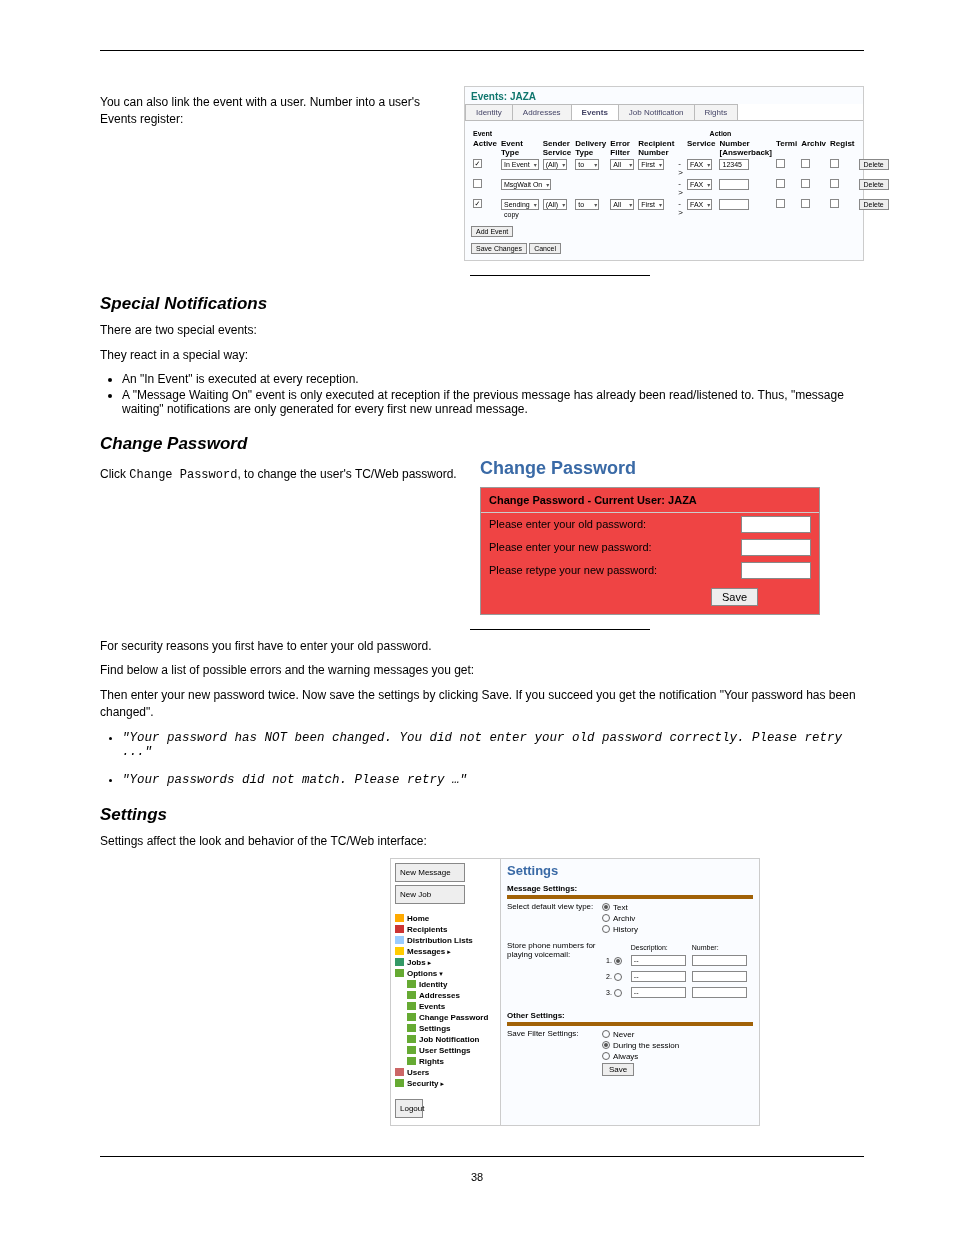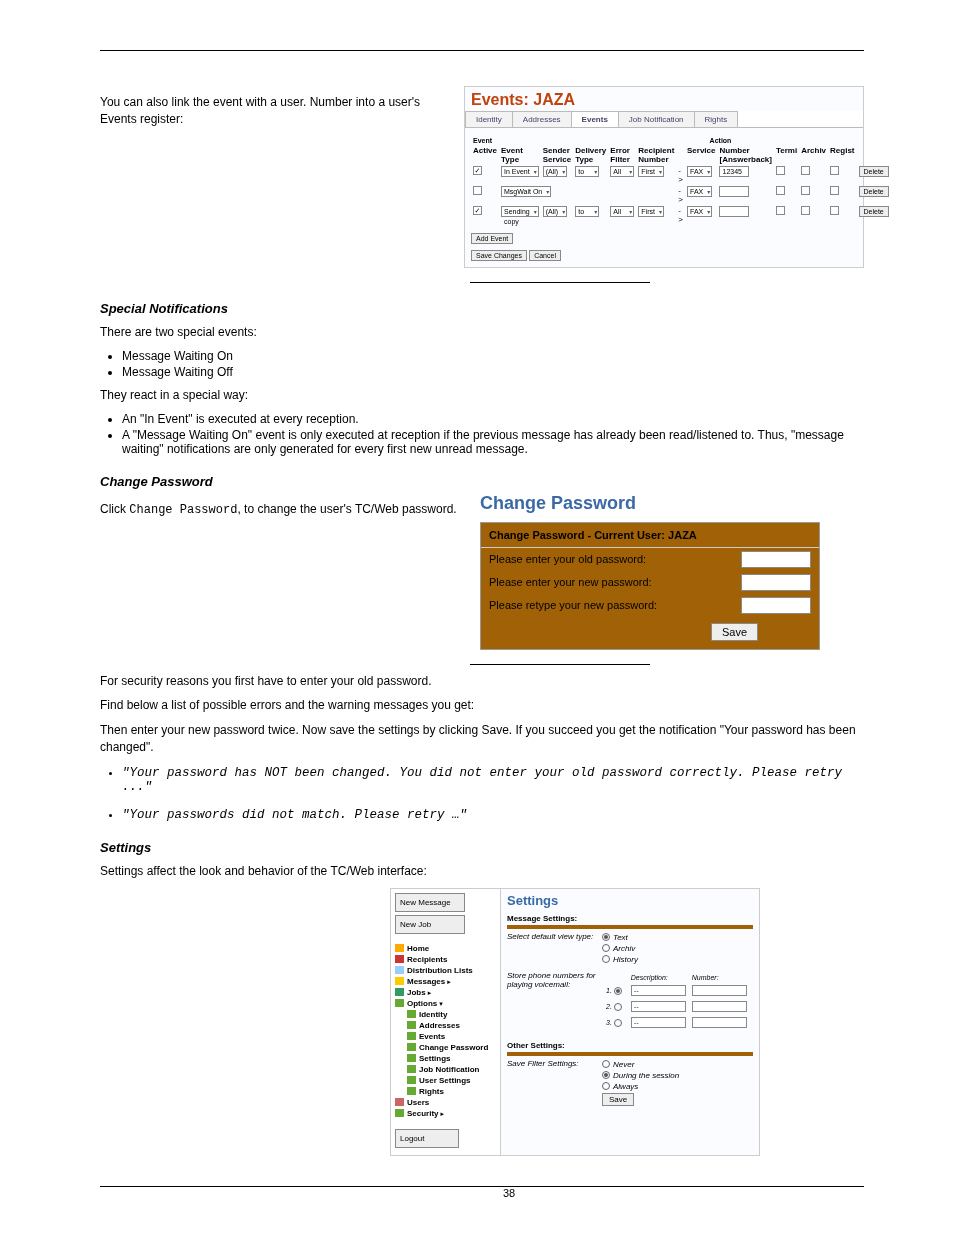--- a/index.html
+++ b/index.html
@@ -25,23 +25,23 @@
 
   
   .events-shot {
     border: 1px solid #ccc;
     font-size: 8px;
     background: #fafcff;
     width: 400px;
     margin-left: 20px;
   }
   .events-title {
-    color: #c2410c;
+    color: #0f766e;
     font-weight: bold;
-    font-size: 16px;
+    font-size: 10px;
     padding: 4px 6px 2px 6px;
     font-family: Arial, sans-serif;
   }
   .events-tabs { display: flex; border-bottom: 1px solid #bbb; font-size: 8px; background:#fff;}
   .events-tab {
     padding: 3px 10px;
     border: 1px solid #bbb;
     border-bottom: none;
     margin-right: -1px;
     background: #f3f3f3;
@@ -59,33 +59,33 @@
   .mini-select { display:inline-block; border:1px solid #888;background:#fff;font-size:7px;padding:0 8px 0 2px; position:relative; height:11px; line-height:10px; min-width:24px;}
   .mini-select::after{content:"▾"; position:absolute; right:1px; top:0; font-size:6px; color:#555;}
   .mini-input { display:inline-block; border:1px solid #888;background:#fff;font-size:7px;padding:0 2px; height:11px; min-width:30px; line-height:10px;}
   .mini-btn { display:inline-block; border:1px solid #888; background:#eee; font-size:7px; padding:1px 4px;}
   .events-buttons { margin-top:6px; }
 
   
   .section-h {
     font-style: italic;
     font-weight: bold;
-    font-size: 13px;
+    font-size: 17px;
     margin: 18px 0 4px 0;
   }
 
   
   ul.doc-list { margin: 4px 0 6px 22px; padding:0; }
   ul.doc-list li { margin: 2px 0; font-size:12px; }
   ul.doc-list li.mono-italic { font-style: italic; font-family: "Courier New", monospace; font-size:12.5px; }
 
   
   .cp-shot { margin-left: 20px; width: 340px; }
   .cp-title { font-family: Arial, sans-serif; color:#3a6aa6; font-weight:bold; font-size:18px; margin-bottom:8px;}
-  .cp-box { border:1px solid #999; background:#a16207; padding:0; }
+  .cp-box { border:1px solid #999; background:#ef4444; padding:0; }
   .cp-box-header { font-weight:bold; font-size:11px; padding:6px 8px; border-bottom:1px solid #ccc;}
   .cp-field-row { display:flex; align-items:center; padding:3px 8px; font-size:11px;}
   .cp-field-label { flex:1; }
   .cp-field-input { width:70px; height:17px; border:1px solid #888; background:#fff; }
   .cp-save-row { padding:8px 8px 10px 8px; text-align:left; padding-left:230px;}
   .cp-save-btn { border:1px solid #888; background:#eee; font-size:11px; padding:2px 10px;}
 
   .hr-short { border:none; border-top:1px solid #000; width:180px; margin:14px 0 4px 0;}
 
   
@@ -95,30 +95,30 @@
   .sb-item { display:flex; align-items:center; font-size:8px; padding:1px 0;}
   .sb-icon { width:9px;height:8px;margin-right:3px;display:inline-block;}
   .sb-bold { font-weight:bold;}
   .sb-sub { padding-left:12px;}
   .sb-item .tri::after{content:"▸"; font-size:7px; margin-left:2px;}
   .sb-item .trid::after{content:"▾"; font-size:7px; margin-left:2px;}
 
   .settings-main { flex:1; padding:4px 6px;}
   .settings-title { font-family: Arial,sans-serif; color:#3a6aa6; font-weight:bold; font-size:13px;}
   .settings-section-h { font-weight:bold; font-size:8px; border-bottom:4px solid #a16207; padding:3px 0 2px 0; margin-top:3px;}
-  .settings-row { display:flex; padding:3px 0; font-size:8px;font-style:italic;}
+  .settings-row { display:flex; padding:3px 0; font-size:8px;}
   .settings-row .lab { width:95px;}
   .radio-col label { display:block; padding:1px 0;}
   .mini-radio { display:inline-block; width:8px;height:8px;border:1px solid #666;border-radius:50%; margin-right:3px; position:relative; vertical-align:middle;}
   .mini-radio.sel::after{content:"";position:absolute;inset:1px;border-radius:50%;background:#555;}
   .num-table td { padding:1px 2px; font-size:7px;}
   .save-mini { border:1px solid #888; background:#eee; font-size:8px; padding:1px 6px; margin-top:6px;}
 
   
-  .pagenum { position:absolute; bottom:28px; left:50%; transform:translateX(-50%); font-size:11px;margin-left:32px;}
+  .pagenum { position:absolute; bottom:14px; left:50%; transform:translateX(-50%); font-size:11px;}
   .bottom-rule { border-top:1px solid #000; margin-top:30px; }
 </style>
 </head>
 <body>
 
 <div class="page">
   <div class="top-rule"></div>
 
   <div class="flex-row">
     <div style="width:350px;">
@@ -210,24 +210,20 @@
         </div>
       </div>
     </div>
   </div>
 
   <hr class="hr-short" style="margin-left:370px;">
 
 
   <div class="section-h">Special Notifications</div>
   <div class="para">There are two special events:</div>
-  <ul class="doc-list">
-    <li>Message Waiting On</li>
-    <li>Message Waiting Off</li>
-  </ul>
   <div class="para">They react in a special way:</div>
   <ul class="doc-list">
     <li>An "In Event" is executed at every reception.</li>
     <li>A "Message Waiting On" event is only executed at reception if the previous message has already been read/listened to. Thus, "message waiting" notifications are only generated for every first new unread message.</li>
   </ul>
 
   <div class="section-h">Change Password</div>
 
   <div class="flex-row">
     <div style="width:360px;">
@@ -343,21 +339,21 @@
       <div class="sb-item">
           <span class="sb-icon" style="background:#c66"></span>
           <span class="sb-bold">Users</span>
         </div>
       <div class="sb-item">
           <span class="sb-icon" style="background:#6a3"></span>
           <span class="sb-bold">Security</span>
           <span class="tri"></span>
         </div>
       <div style="height:10px"></div>
-      <span class="sb-btn" style="width:64px">Logout</span>
+      <span class="sb-btn" style="width:28px">Logout</span>
     </div>
 
     <div class="settings-main">
       <div class="settings-title">Settings</div>
       <div class="settings-section-h">Message Settings:</div>
 
       <div class="settings-row">
         <div class="lab">Select default view type:</div>
         <div class="radio-col">
           <label><span class="mini-radio sel"></span><span>Text</span></label>

